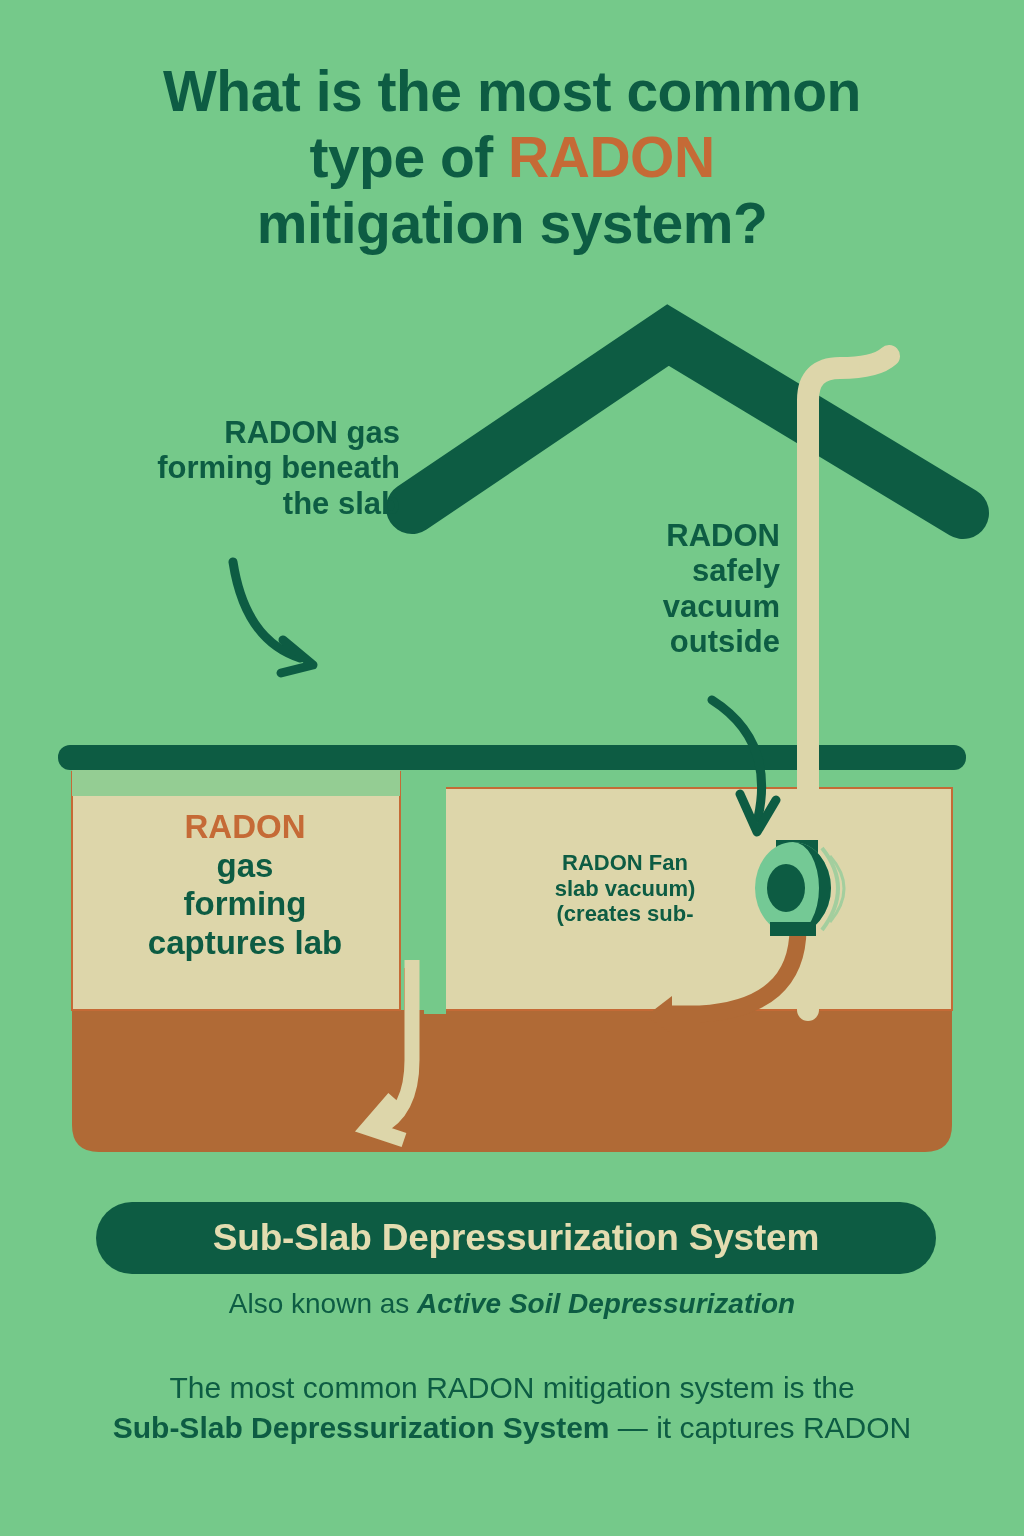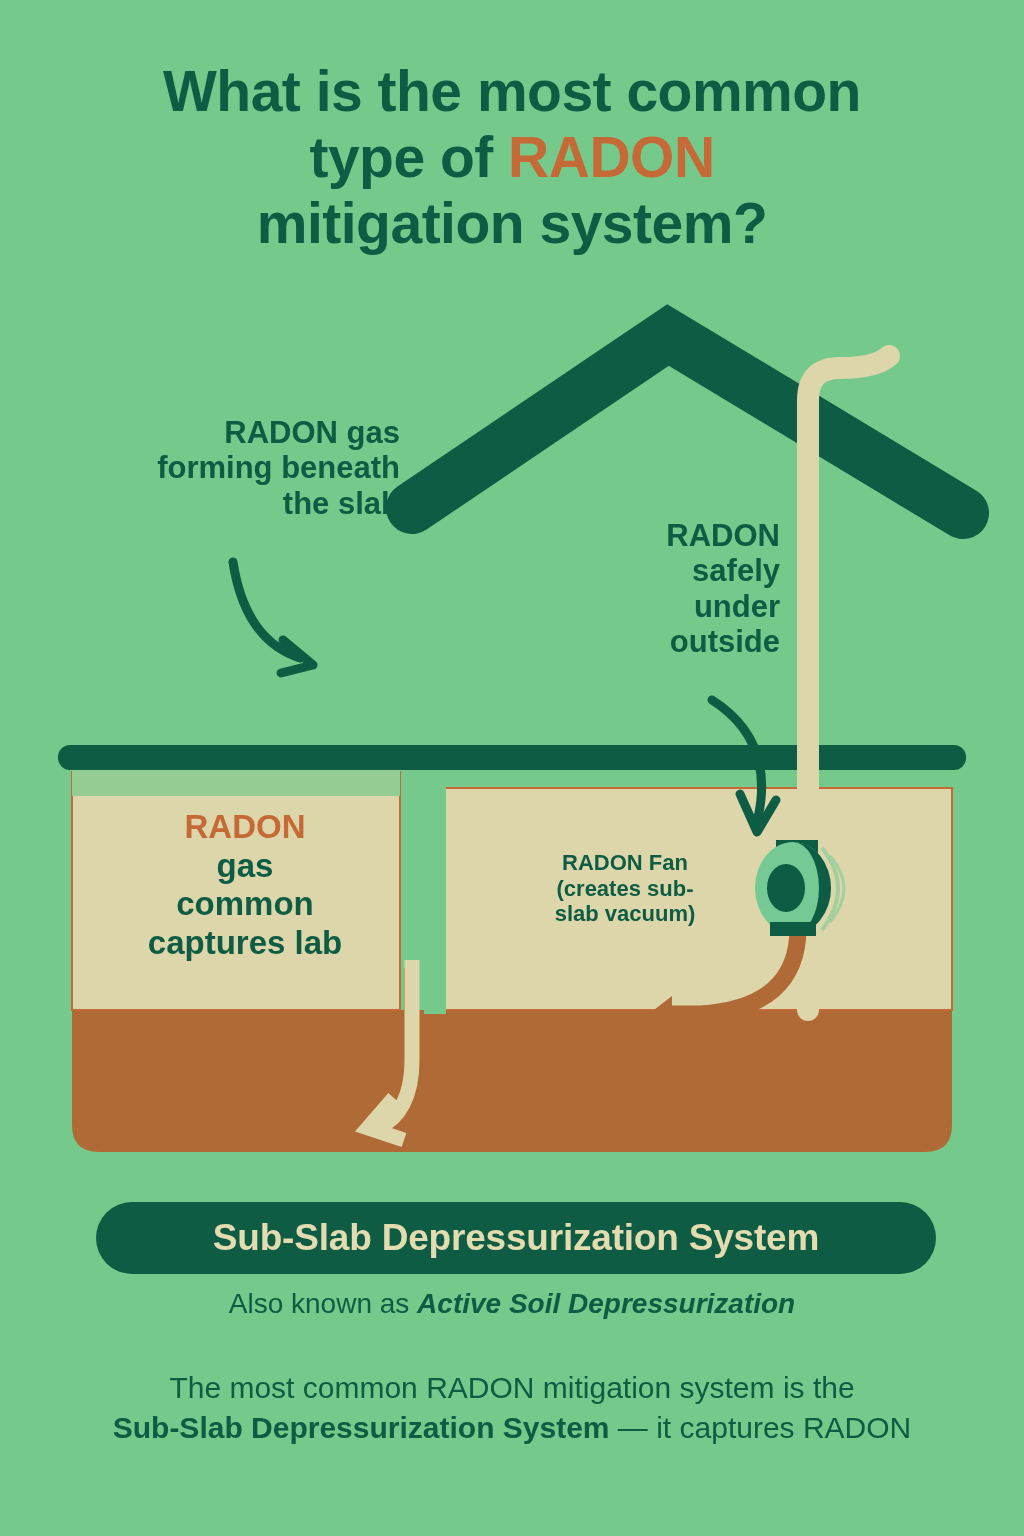--- a/index.html
+++ b/index.html
@@ -140,35 +140,35 @@
 
   <div class="callout" id="label-left">
     <div>RADON gas</div>
     <div>forming beneath</div>
     <div>the slab</div>
   </div>
 
   <div class="callout" id="label-vent">
     <div>RADON</div>
     <div>safely</div>
-    <div>under</div>
+    <div>vacuum</div>
     <div>outside</div>
   </div>
 
   <div id="label-slabgas">
     <span class="radon">RADON</span>
     <div>gas</div>
-    <div>common</div>
+    <div>forming</div>
     <div>captures lab</div>
   </div>
 
   <div id="label-fan">
     <div>RADON Fan</div>
+    <div>slab vacuum)</div>
     <div>(creates sub-</div>
-    <div>slab vacuum)</div>
   </div>
 
   <div class="banner">
     <span>Sub-Slab Depressurization System</span>
   </div>
 
   <div class="subcaption">
     <span>Also known as </span><i>Active Soil Depressurization</i>
   </div>
 

